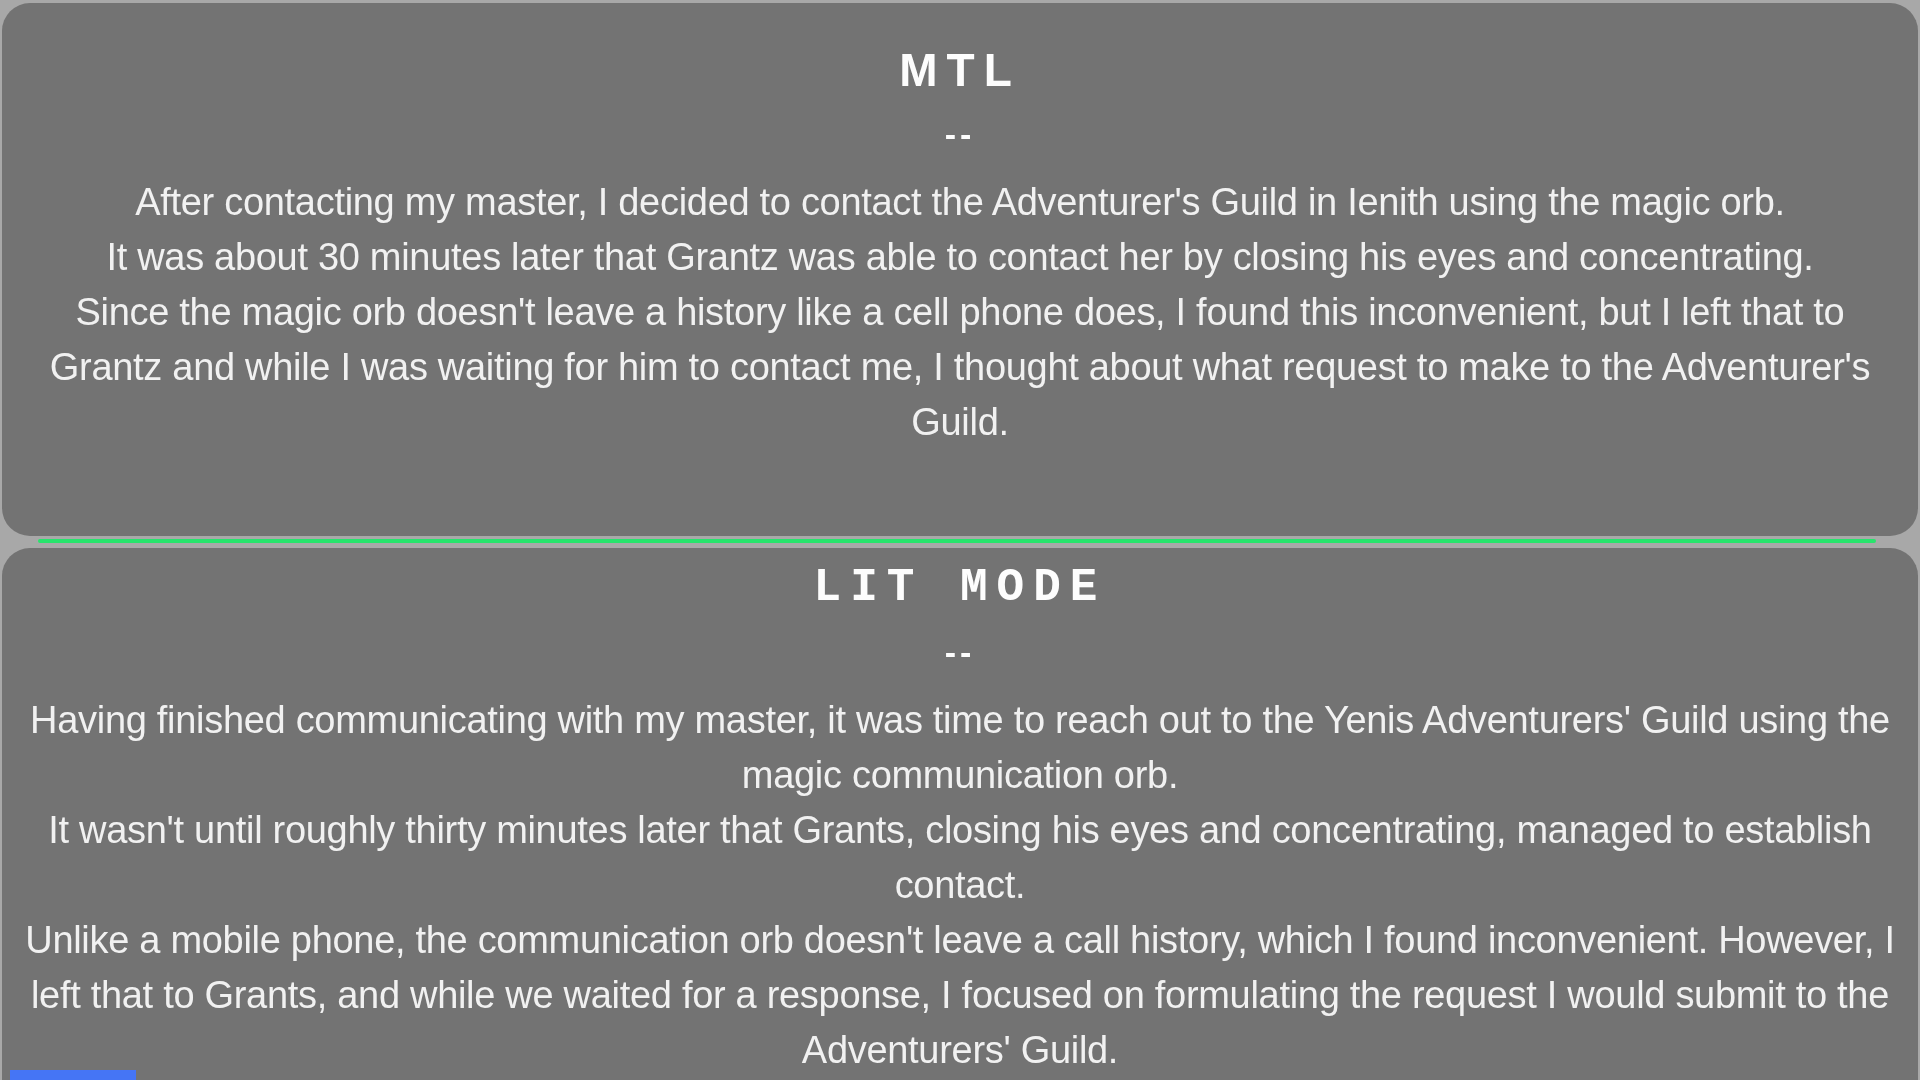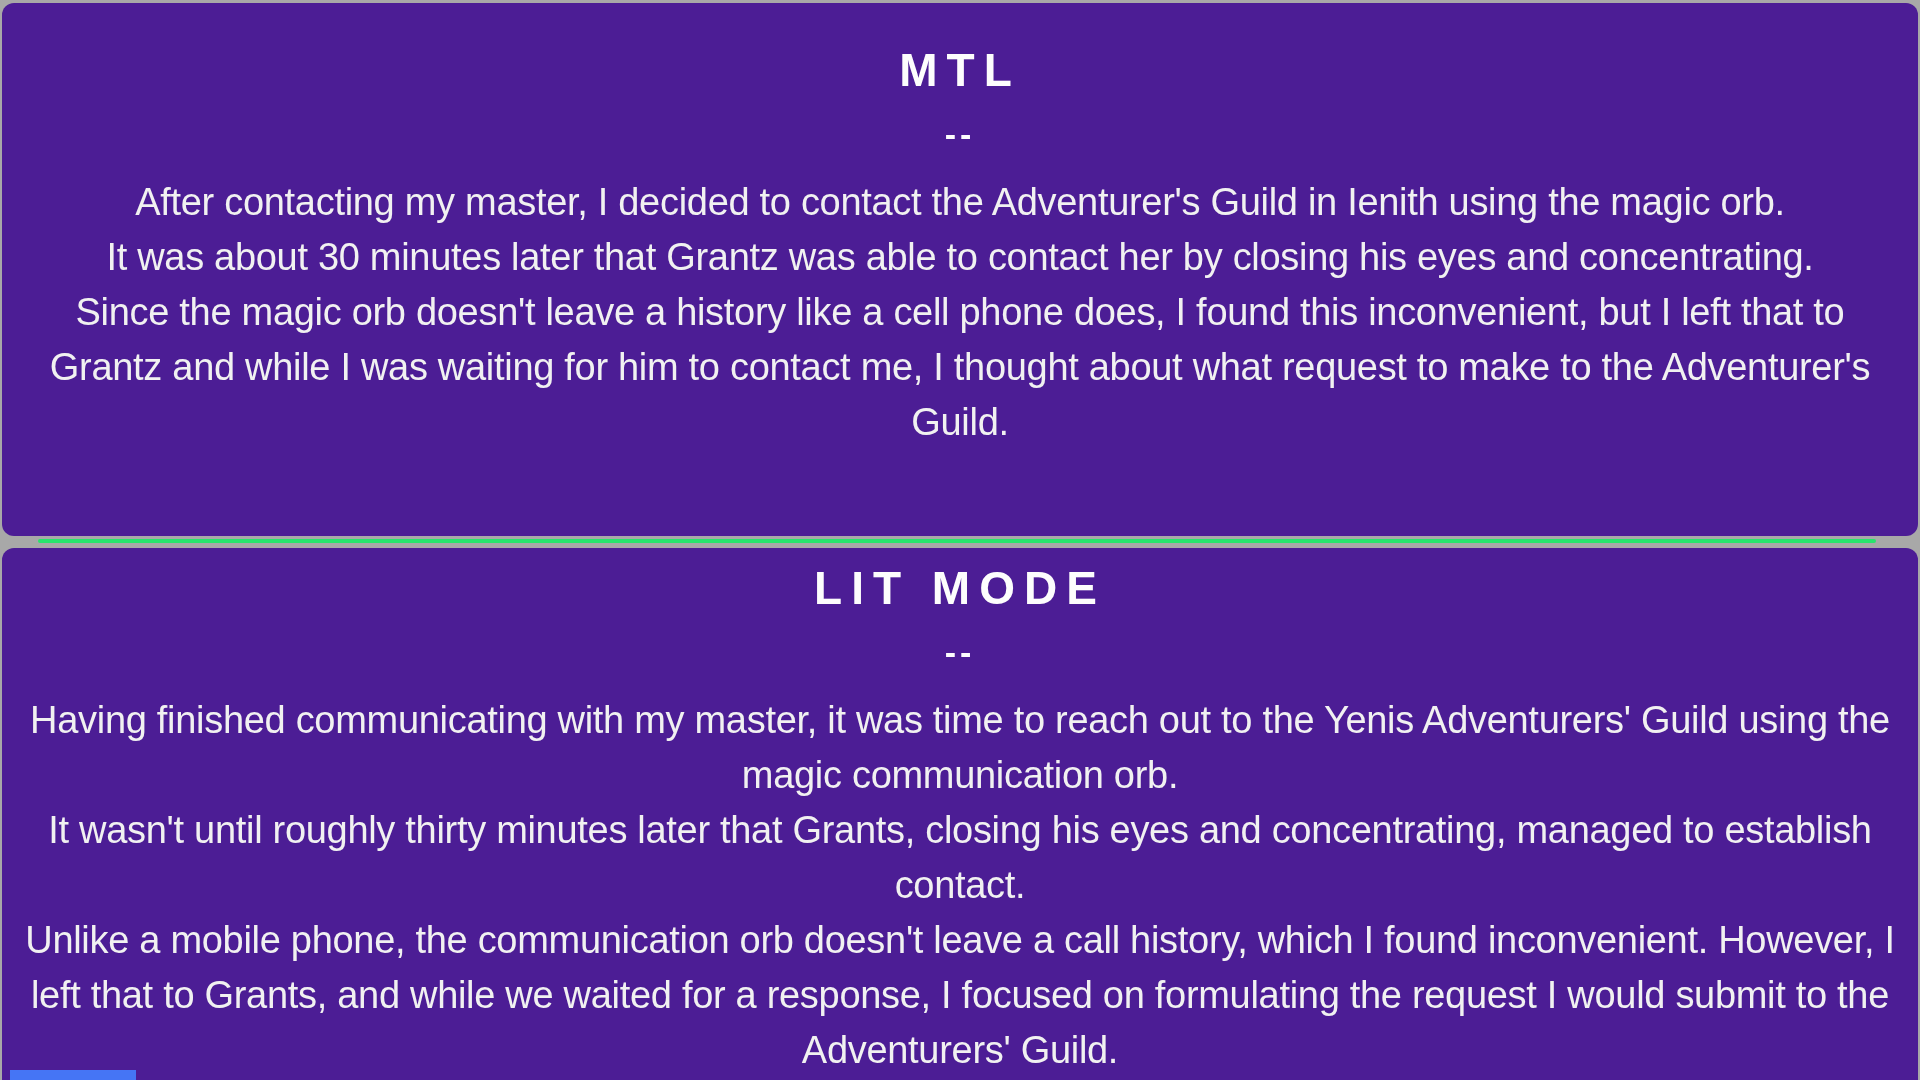--- a/index.html
+++ b/index.html
@@ -13,22 +13,22 @@
   }
   .stage {
     position: relative;
     width: 1920px;
     height: 1080px;
   }
   .panel {
     position: absolute;
     left: 2px;
     right: 2px;
-    background: #4c1d95;
-    border-radius: 12px;
+    background: #737373;
+    border-radius: 28px;
     color: #ffffff;
     text-align: center;
     overflow: hidden;
   }
   .panel-top {
     top: 3px;
     height: 533px;
   }
   .panel-bottom {
     top: 548px;
@@ -36,21 +36,21 @@
   }
   .panel h1 {
     margin: 0;
     font-size: 46px;
     line-height: 1;
     font-weight: 800;
     letter-spacing: 9px;
     color: #fdfdfd;
   }
   .panel-top h1 { margin-top: 44px; }
-  .panel-bottom h1 { margin-top: 17px; }
+  .panel-bottom h1 { margin-top: 17px; font-family: Liberation Mono, monospace; }
   .dashes {
     margin-top: 24px;
     font-size: 34px;
     line-height: 1;
     font-weight: 800;
     letter-spacing: 4px;
     color: #fdfdfd;
   }
   .body-text {
     margin: 24px auto 0;

